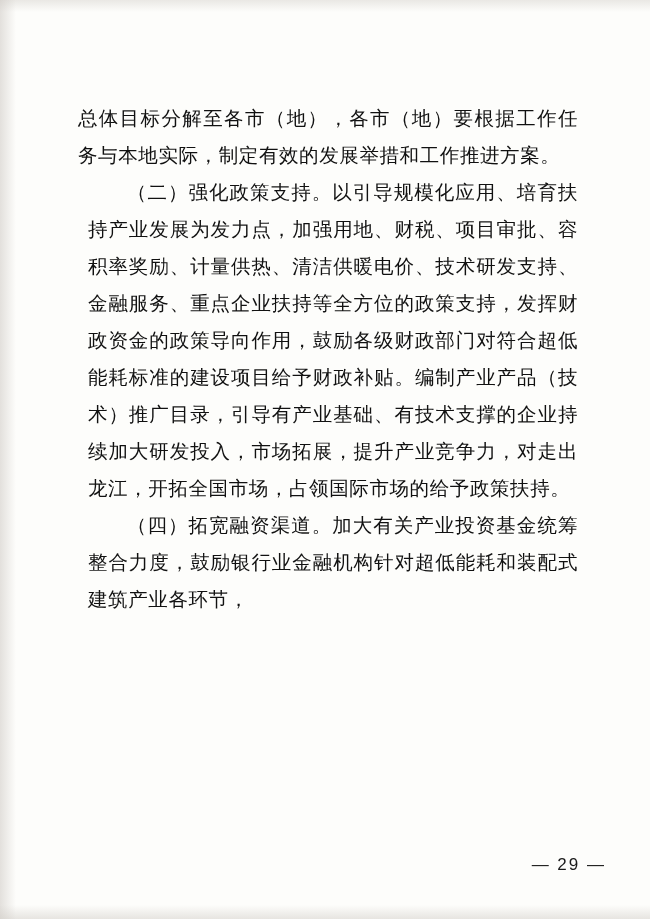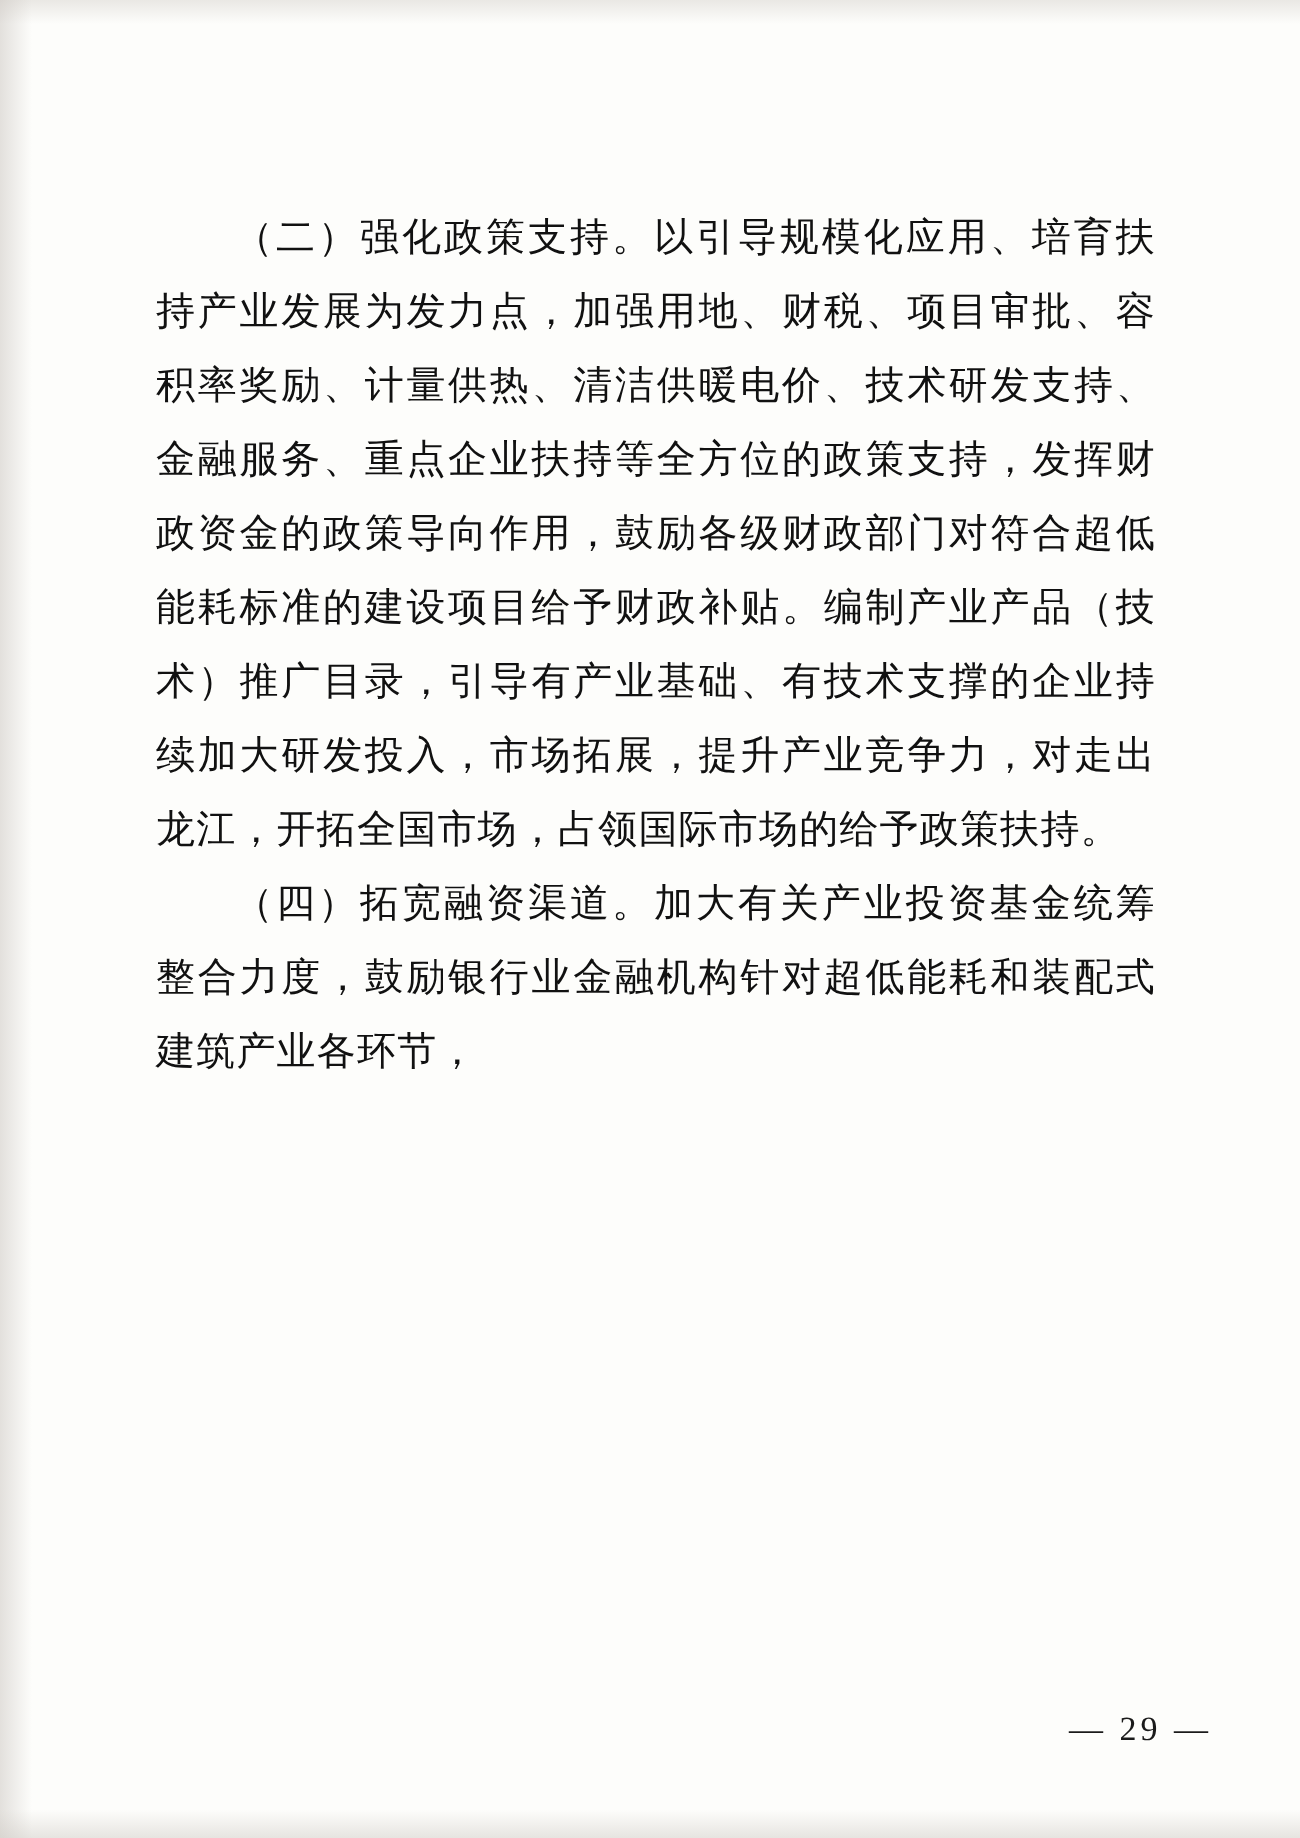--- a/index.html
+++ b/index.html
@@ -32,32 +32,33 @@
     color: #111111;
     text-align: justify;
     text-justify: inter-ideograph;
     letter-spacing: 0.6px;
     margin: 0 0 0 0;
     font-family: "DejaVu Serif", "Liberation Serif", serif;
     font-weight: 400;
   }
   .para + .para {
     margin-top: 0px;
+    margin-left: 10px;
   }
   .indent {
     text-indent: 39px;
   }
   .page-number {
     position: absolute;
     right: 44px;
     bottom: 44px;
     font-size: 17px;
     color: #1a1a1a;
     letter-spacing: 2px;
-    font-family: Liberation Serif, serif;
+    font-family: Liberation Sans, sans-serif;
   }
   
   .scan-edge-left {
     position: absolute;
     left: 0; top: 0;
     width: 16px; height: 919px;
     background: linear-gradient(to right, rgba(205,200,195,0.55), rgba(255,255,255,0));
     pointer-events: none;
   }
   .scan-edge-top {
@@ -78,19 +79,20 @@
 </head>
 <body>
 
 <div class="page">
 
   <div class="scan-edge-top"></div>
   <div class="scan-edge-left"></div>
   <div class="scan-edge-bottom"></div>
 
   <div class="page-inner">
+    <p class="para">总体目标分解至各市（地），各市（地）要根据工作任务与本地实际，制定有效的发展举措和工作推进方案。</p>
     <p class="para indent">（二）强化政策支持。以引导规模化应用、培育扶持产业发展为发力点，加强用地、财税、项目审批、容积率奖励、计量供热、清洁供暖电价、技术研发支持、金融服务、重点企业扶持等全方位的政策支持，发挥财政资金的政策导向作用，鼓励各级财政部门对符合超低能耗标准的建设项目给予财政补贴。编制产业产品（技术）推广目录，引导有产业基础、有技术支撑的企业持续加大研发投入，市场拓展，提升产业竞争力，对走出龙江，开拓全国市场，占领国际市场的给予政策扶持。</p>
     <p class="para indent">（四）拓宽融资渠道。加大有关产业投资基金统筹整合力度，鼓励银行业金融机构针对超低能耗和装配式建筑产业各环节，</p>
   </div>
 
   <div class="page-number">— 29 —</div>
 
 </div>
 
 </body></html>

